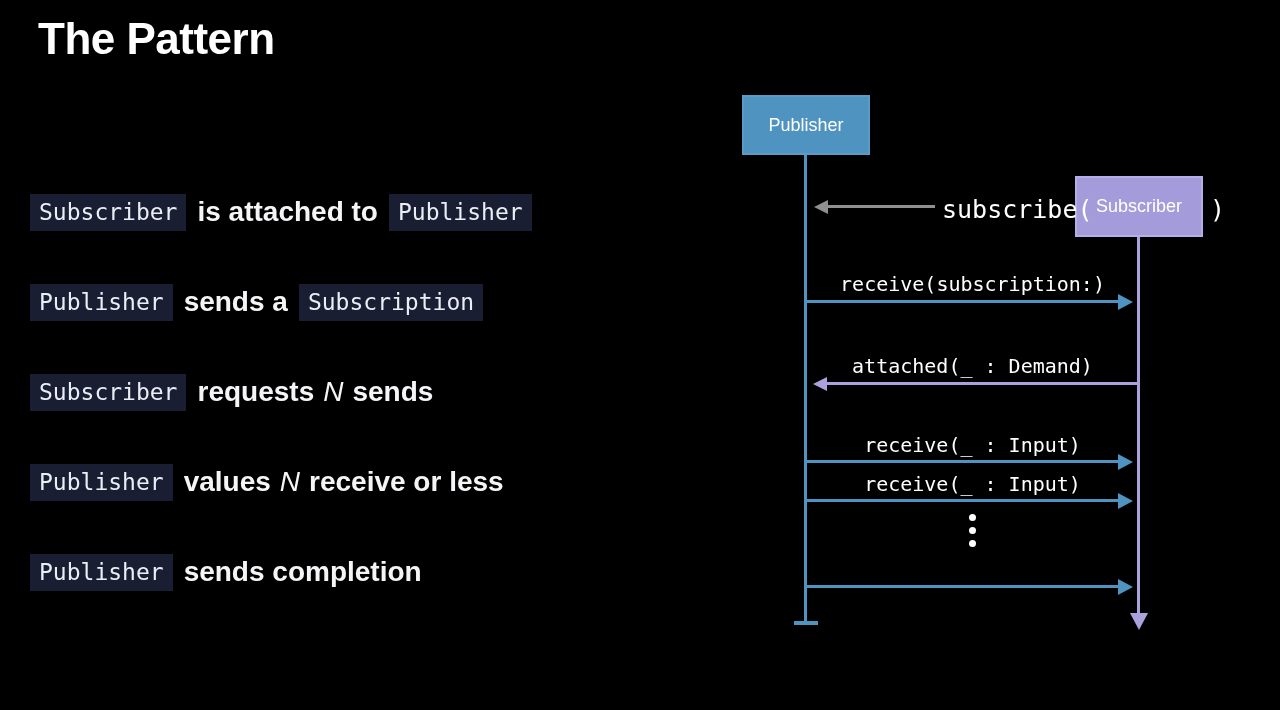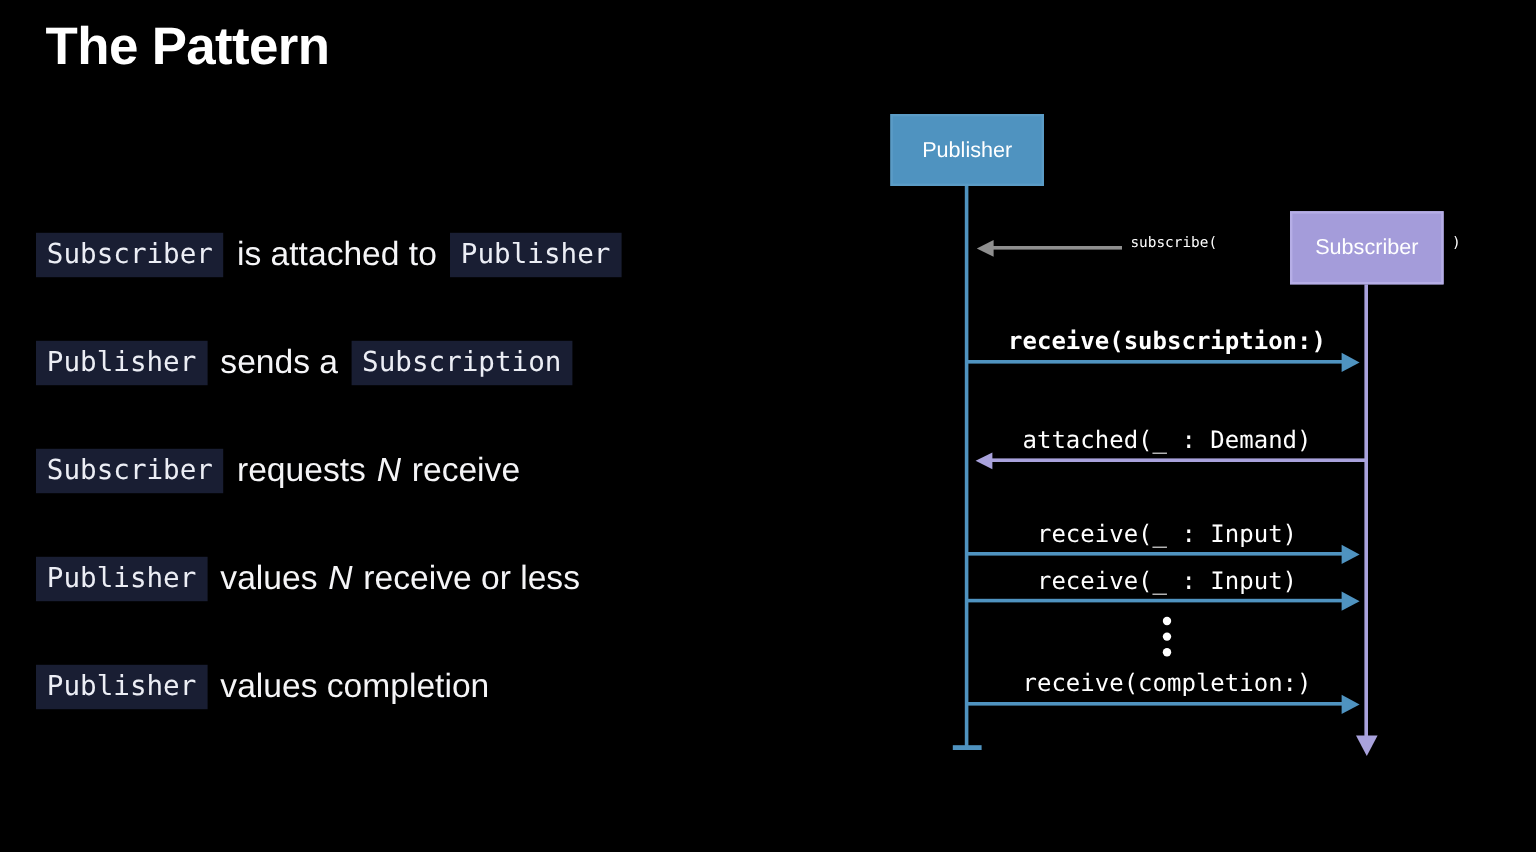--- a/index.html
+++ b/index.html
@@ -35,21 +35,21 @@
     display: inline-block;
     background: #191e33;
     color: #eceef5;
     font-family: "DejaVu Sans Mono", "Liberation Mono", monospace;
     font-size: 23px;
     padding: 5px 9px 6px 9px;
   }
   .plain {
     color: #f5f5f7;
     font-size: 28px;
-    font-weight: 400;
+    font-weight: 700;
   }
   .nvar {
     color: #f5f5f7;
     font-size: 28px;
     font-style: italic;
     font-weight: 400;
     margin: 0 -2px;
   }
   
   .box {
@@ -106,21 +106,21 @@
     color: #ffffff;
     font-family: "DejaVu Sans Mono", "Liberation Mono", monospace;
     font-size: 20px;
     white-space: nowrap;
   }
   .subscribe-label {
     position: absolute;
     top: 195px;
     color: #ffffff;
     font-family: "DejaVu Sans Mono", "Liberation Mono", monospace;
-    font-size: 12px;
+    font-size: 25px;
     white-space: nowrap;
   }
   .dot {
     position: absolute;
     left: 969px;
     width: 7px; height: 7px;
     border-radius: 50%;
     background: #ffffff;
   }
 </style>
@@ -140,69 +140,68 @@
   <div class="bullet" style="top:283px">
     <span class="chip">Publisher</span>
     <span class="plain">sends a</span>
     <span class="chip">Subscription</span>
   </div>
 
   <div class="bullet" style="top:373px">
     <span class="chip">Subscriber</span>
     <span class="plain">requests</span>
     <span class="nvar">N</span>
-    <span class="plain">receive</span>
+    <span class="plain">sends</span>
   </div>
 
   <div class="bullet" style="top:463px">
     <span class="chip">Publisher</span>
     <span class="plain">values</span>
     <span class="nvar">N</span>
     <span class="plain">receive or less</span>
   </div>
 
   <div class="bullet" style="top:553px">
     <span class="chip">Publisher</span>
-    <span class="plain">values completion</span>
+    <span class="plain">sends completion</span>
   </div>
 
   <div class="box publisher-box">
     <span>Publisher</span>
   </div>
   <div class="vline publisher-lifeline"></div>
   <div class="publisher-endcap"></div>
 
   <div class="box subscriber-box">
     <span>Subscriber</span>
   </div>
   <div class="vline subscriber-lifeline"></div>
   <div class="subscriber-endarrow"></div>
 
   <div class="head-left gray" style="left:814px; top:200px;"></div>
   <div class="shaft gray" style="left:826px; top:205px; width:109px;"></div>
   <span class="subscribe-label" style="left:942px;">subscribe(</span>
   <span class="subscribe-label" style="left:1210px;">)</span>
 
-  <span class="msg-label" style="top:272px;font-weight:bold;">receive(subscription:)</span>
+  <span class="msg-label" style="top:272px;">receive(subscription:)</span>
   <div class="shaft blue" style="left:806px; top:300px; width:313px;"></div>
   <div class="head-right blue" style="left:1118px; top:294px;"></div>
 
   <span class="msg-label" style="top:354px;">attached(_ : Demand)</span>
   <div class="head-left purple" style="left:813px; top:377px;"></div>
   <div class="shaft purple" style="left:825px; top:382px; width:315px;"></div>
 
   <span class="msg-label" style="top:433px;">receive(_ : Input)</span>
   <div class="shaft blue" style="left:806px; top:460px; width:313px;"></div>
   <div class="head-right blue" style="left:1118px; top:454px;"></div>
 
   <span class="msg-label" style="top:472px;">receive(_ : Input)</span>
   <div class="shaft blue" style="left:806px; top:499px; width:313px;"></div>
   <div class="head-right blue" style="left:1118px; top:493px;"></div>
 
   <div class="dot" style="top:514px;"></div>
   <div class="dot" style="top:527px;"></div>
   <div class="dot" style="top:540px;"></div>
 
-  <span class="msg-label" style="top:557px;">receive(completion:)</span>
   <div class="shaft blue" style="left:806px; top:585px; width:313px;"></div>
   <div class="head-right blue" style="left:1118px; top:579px;"></div>
 
 </div>
 
 </body></html>

